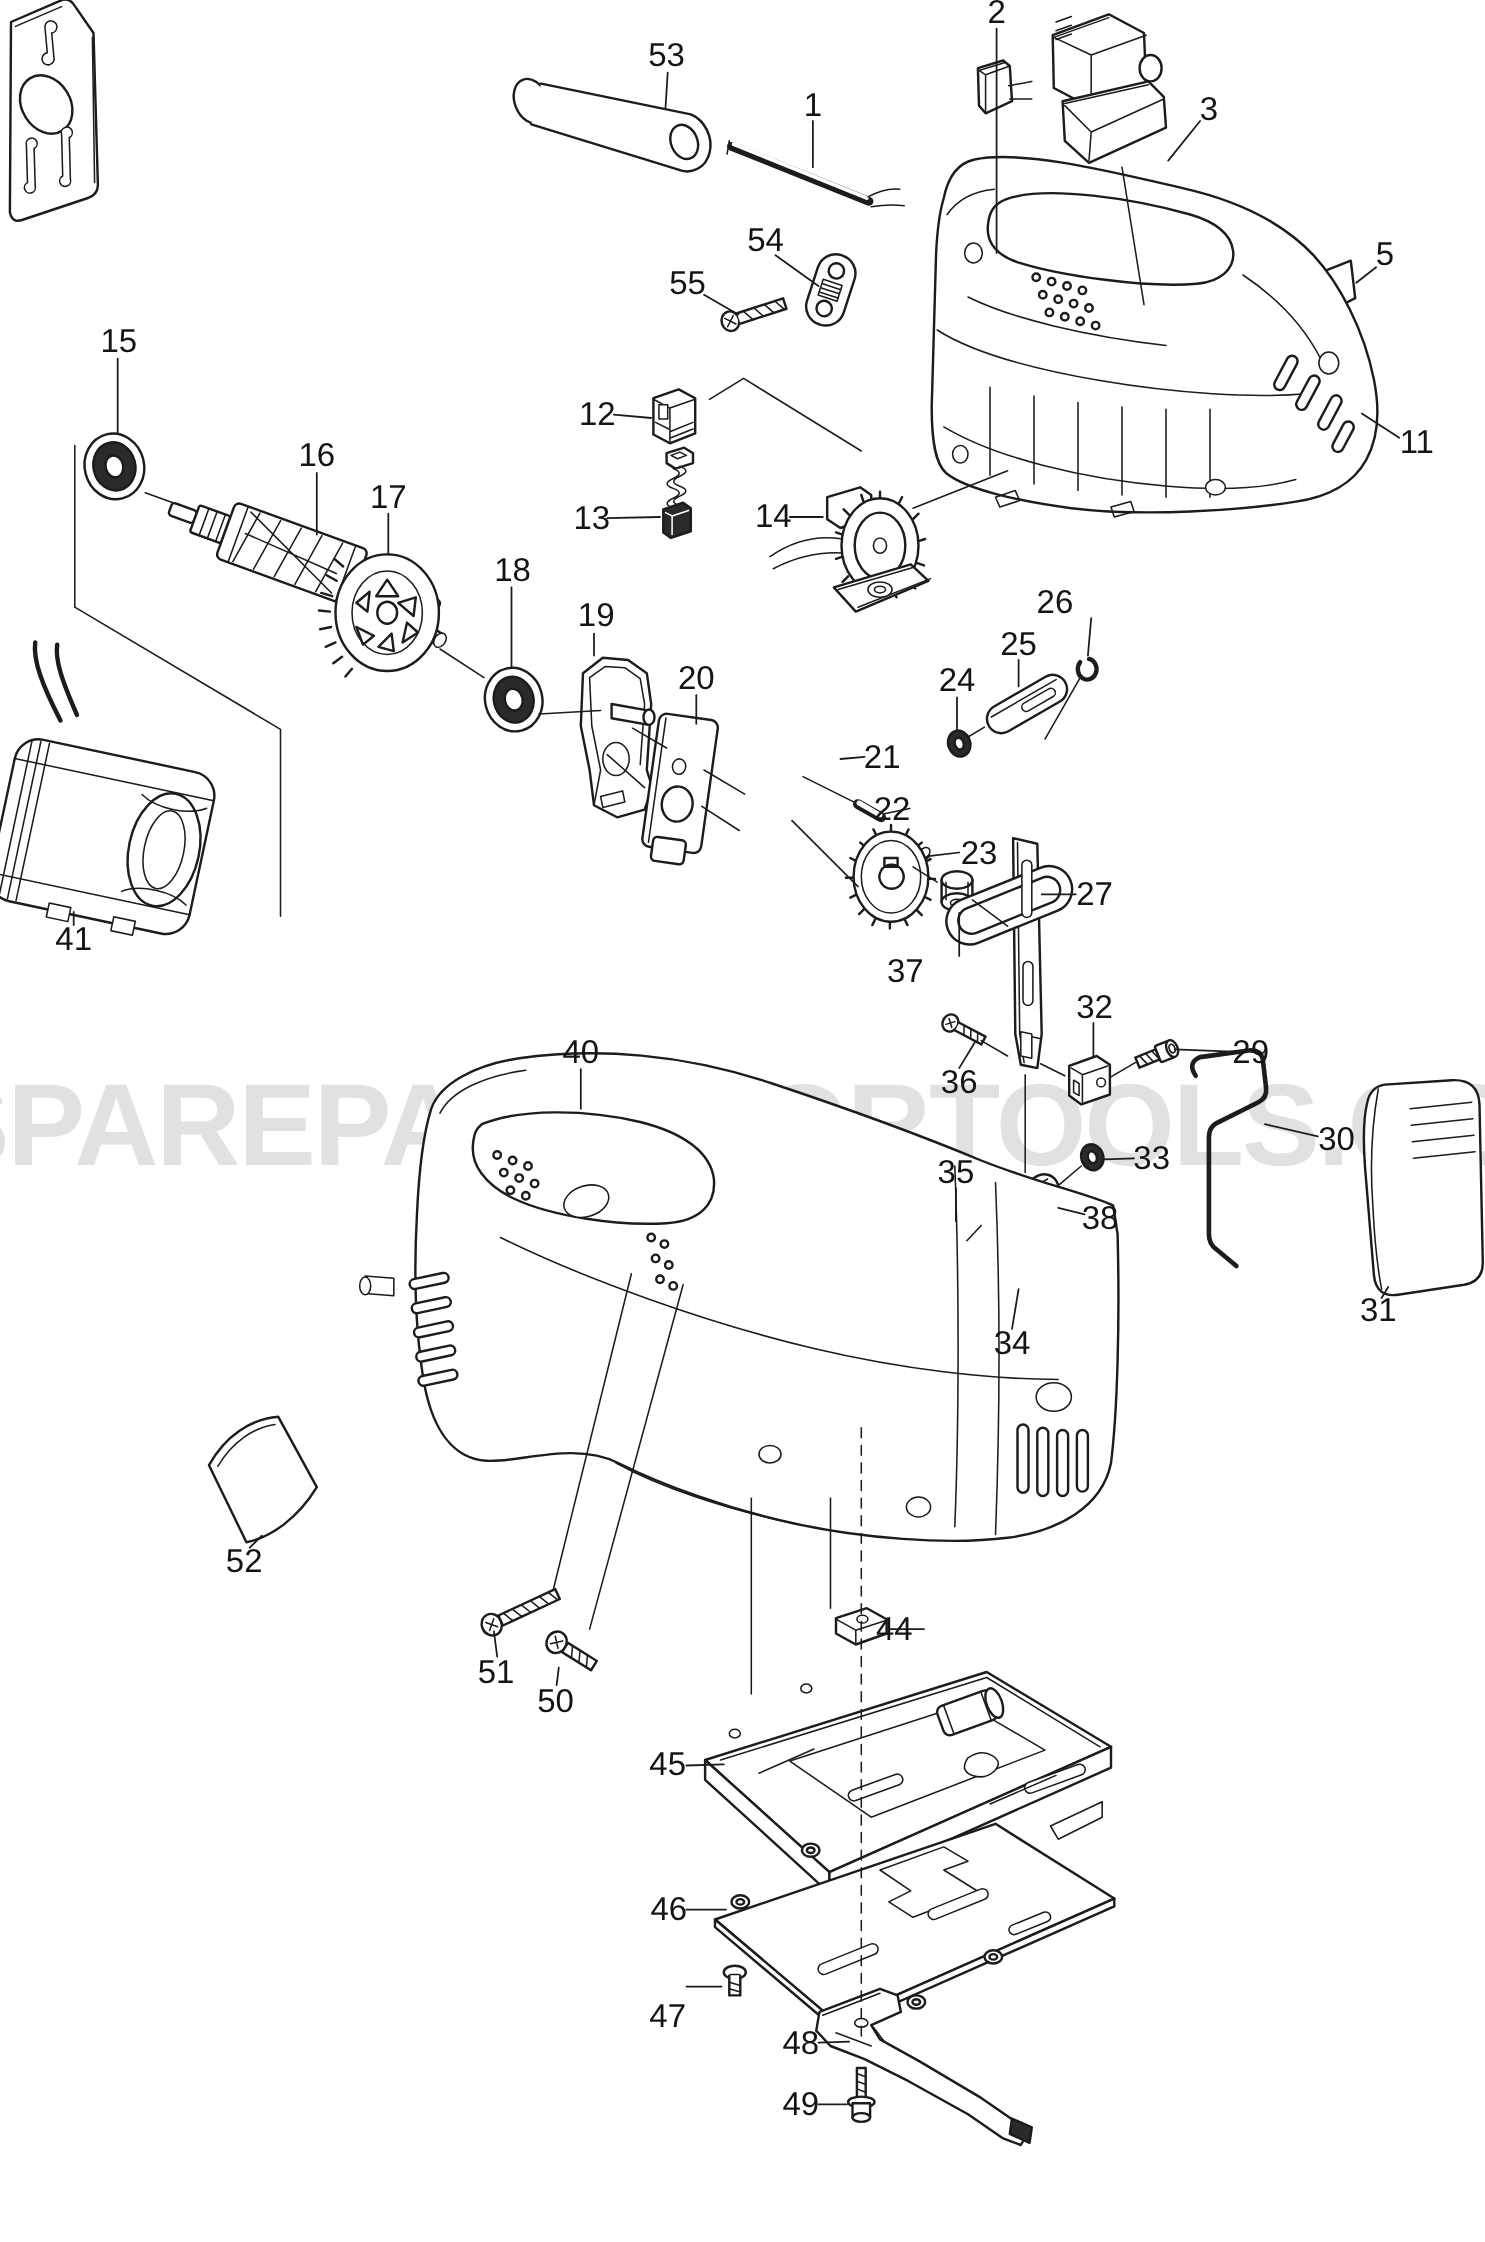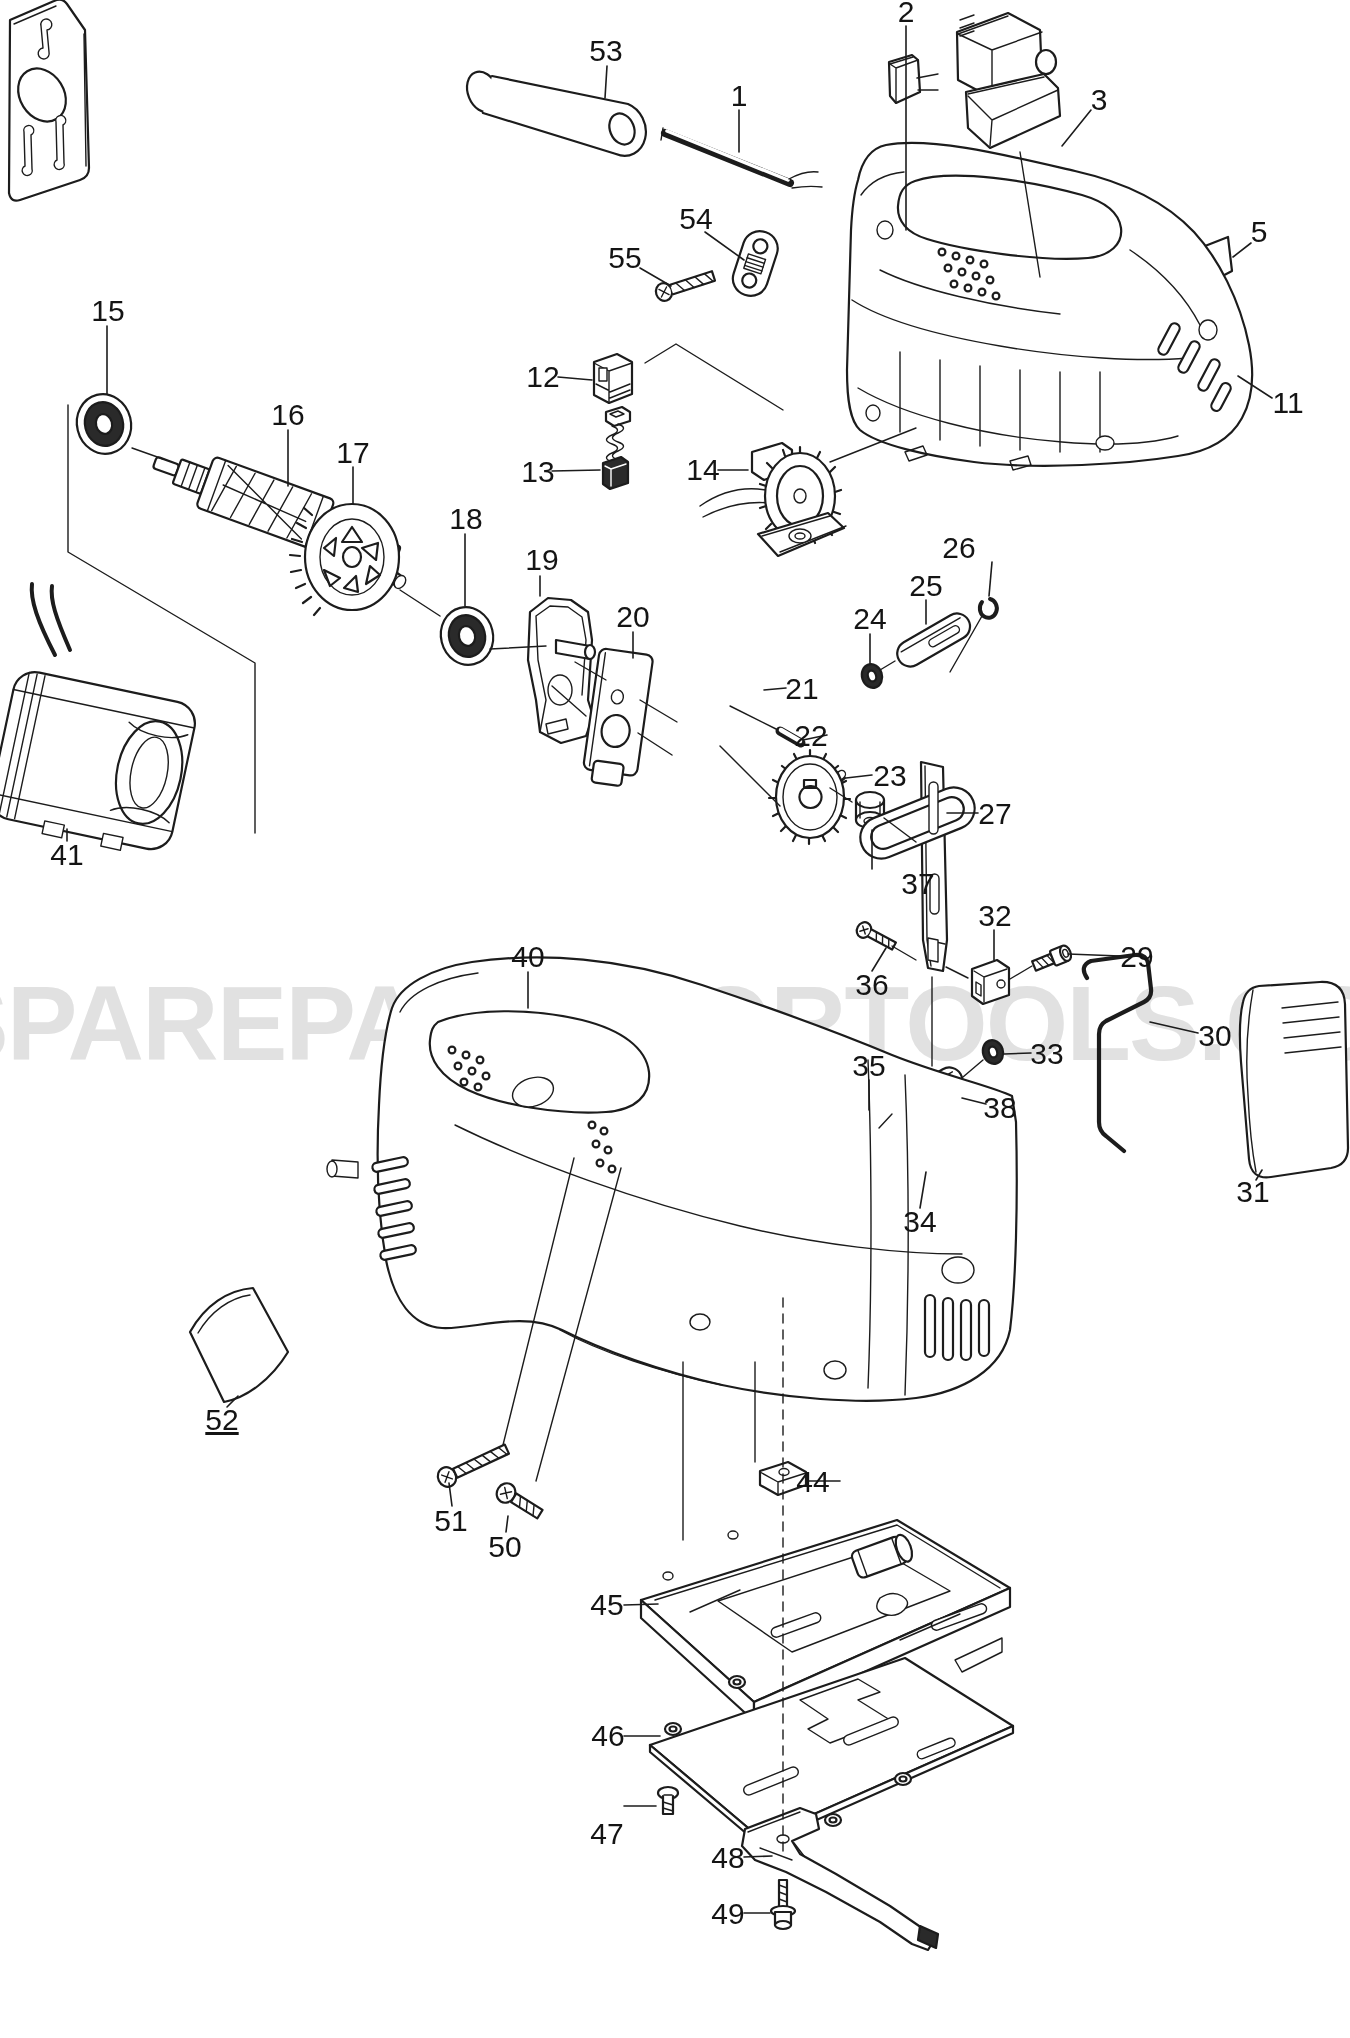--- a/index.html
+++ b/index.html
@@ -582,27 +582,27 @@
       <div class="part-label" style="left: 959px; top: 548px;">26</div>
       <div class="part-label" style="left: 995px; top: 814px;">27</div>
       <div class="part-label" style="left: 1137px; top: 957px;">29</div>
       <div class="part-label" style="left: 1215px; top: 1036px;">30</div>
       <div class="part-label" style="left: 1253px; top: 1192px;">31</div>
       <div class="part-label" style="left: 995px; top: 916px;">32</div>
       <div class="part-label" style="left: 1047px; top: 1054px;">33</div>
       <div class="part-label" style="left: 920px; top: 1222px;">34</div>
       <div class="part-label" style="left: 869px; top: 1066px;">35</div>
       <div class="part-label" style="left: 872px; top: 985px;">36</div>
-      <div class="part-label" style="left: 918px; top: 884px;">37</div>
+      <div class="part-label" style="left: 823px; top: 884px;">37</div>
       <div class="part-label" style="left: 1000px; top: 1108px;">38</div>
       <div class="part-label" style="left: 528px; top: 957px;">40</div>
       <div class="part-label" style="left: 67px; top: 855px;">41</div>
       <div class="part-label" style="left: 813px; top: 1482px;">44</div>
       <div class="part-label" style="left: 607px; top: 1605px;">45</div>
       <div class="part-label" style="left: 608px; top: 1736px;">46</div>
       <div class="part-label" style="left: 607px; top: 1806px; margin-top: 28px;">47</div>
       <div class="part-label" style="left: 728px; top: 1858px;">48</div>
       <div class="part-label" style="left: 728px; top: 1914px;">49</div>
       <div class="part-label" style="left: 505px; top: 1547px;">50</div>
       <div class="part-label" style="left: 451px; top: 1521px;">51</div>
-      <div class="part-label" style="left: 222px; top: 1420px; text-decoration: underline;">52</div>
+      <div class="part-label" style="left: 222px; top: 1420px;">52</div>
     </div>
 </div>
 
 </body></html>

